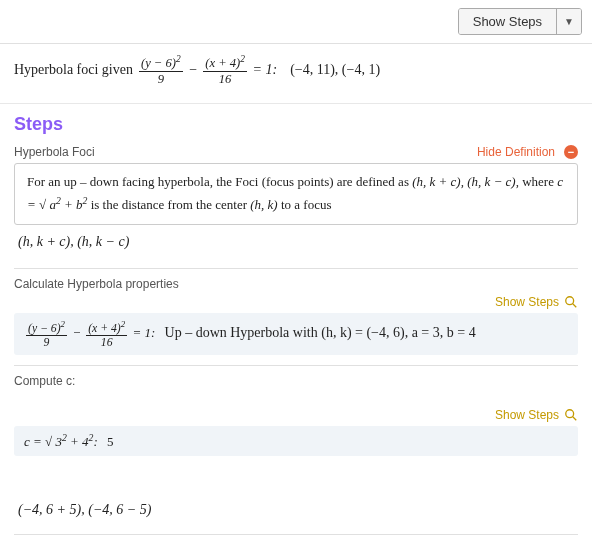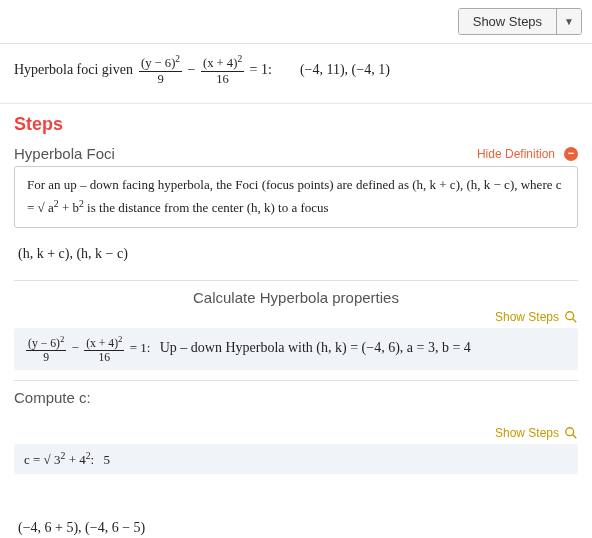--- a/index.html
+++ b/index.html
@@ -62,37 +62,37 @@
 
     .steps-section {
       padding: 10px 14px 14px 14px;
     }
 
     .steps-title {
       font-size: 18px;
       font-weight: bold;
       font-family: Arial, sans-serif;
       margin-bottom: 10px;
-      color: #ef4444;
+      color: #8b5cf6;
     }
 
     .step-block {
       margin-bottom: 10px;
     }
 
     .step-header {
       display: flex;
       justify-content: space-between;
       align-items: center;
       margin-bottom: 4px;
     }
 
     .step-label {
       font-family: Arial, sans-serif;
-      font-size: 15px;
+      font-size: 12px;
       color: #555;
     }
 
     .hide-def-btn {
       display: flex;
       align-items: center;
       gap: 9px;
       font-family: Arial, sans-serif;
       font-size: 12px;
       color: #e8633a;
@@ -113,21 +113,21 @@
       font-size: 11px;
       font-weight: bold;
       line-height: 1;
     }
 
     .definition-box {
       border: 1px solid #ccc;
       border-radius: 3px;
       padding: 8px 12px;
       font-size: 13px;
-      margin-bottom: 14px;
+      margin-bottom: 5px;
       line-height: 1.6;
       background: #fff;
     }
 
     .step-result {
       padding: 4px 0 8px 4px;
       font-size: 14px;
     }
 
     .divider {
@@ -164,20 +164,21 @@
 
     .compute-result {
       padding: 4px 0 6px 4px;
       font-size: 14px;
       margin-top: 42px;
     }
 
     
     .math {
       font-family: Georgia, 'Times New Roman', serif;
+      font-style: italic;
     }
 
     .frac {
       display: inline-flex;
       flex-direction: column;
       align-items: center;
       vertical-align: middle;
       margin: 0 2px;
       font-size: 0.9em;
     }
@@ -227,21 +228,21 @@
       <span class="num">(y − 6)<span class="sup">2</span></span>
       <span class="den">9</span>
     </span>
     −
     <span class="frac">
       <span class="num">(x + 4)<span class="sup">2</span></span>
       <span class="den">16</span>
     </span>
     = 1:
   </span>
-  <span style="margin-left:24px;">(−4, 11), (−4, 1)</span>
+  <span style="margin-left:9px;">(−4, 11), (−4, 1)</span>
 </div>
 
 <div class="steps-section">
   <div class="steps-title">Steps</div>
 
   <div class="step-block">
     <div class="step-header">
       <span class="step-label">Hyperbola Foci</span>
       <button class="hide-def-btn">
         <span>Hide Definition</span>
@@ -257,21 +258,21 @@
       </span>
     </div>
     <div class="step-result">
       <span class="math">(h, k + c), (h, k − c)</span>
     </div>
   </div>
 
   <hr class="divider">
 
   <div class="step-block">
-    <div class="step-label" style="margin-bottom:4px;text-align:center;">Calculate Hyperbola properties</div>
+    <div class="step-label" style="margin-bottom:4px;">Calculate Hyperbola properties</div>
     <div class="show-steps-inline">
       <span>Show Steps</span>
       <svg class="search-icon-inline" viewBox="0 0 16 16" fill="none">
         <circle cx="6.5" cy="6.5" r="4.5" stroke="#c49a00" stroke-width="1.5"></circle>
         <line x1="10" y1="10" x2="14" y2="14" stroke="#c49a00" stroke-width="1.5"></line>
       </svg>
     </div>
     <div class="highlighted-box">
       <span class="math">
         <span class="frac">

